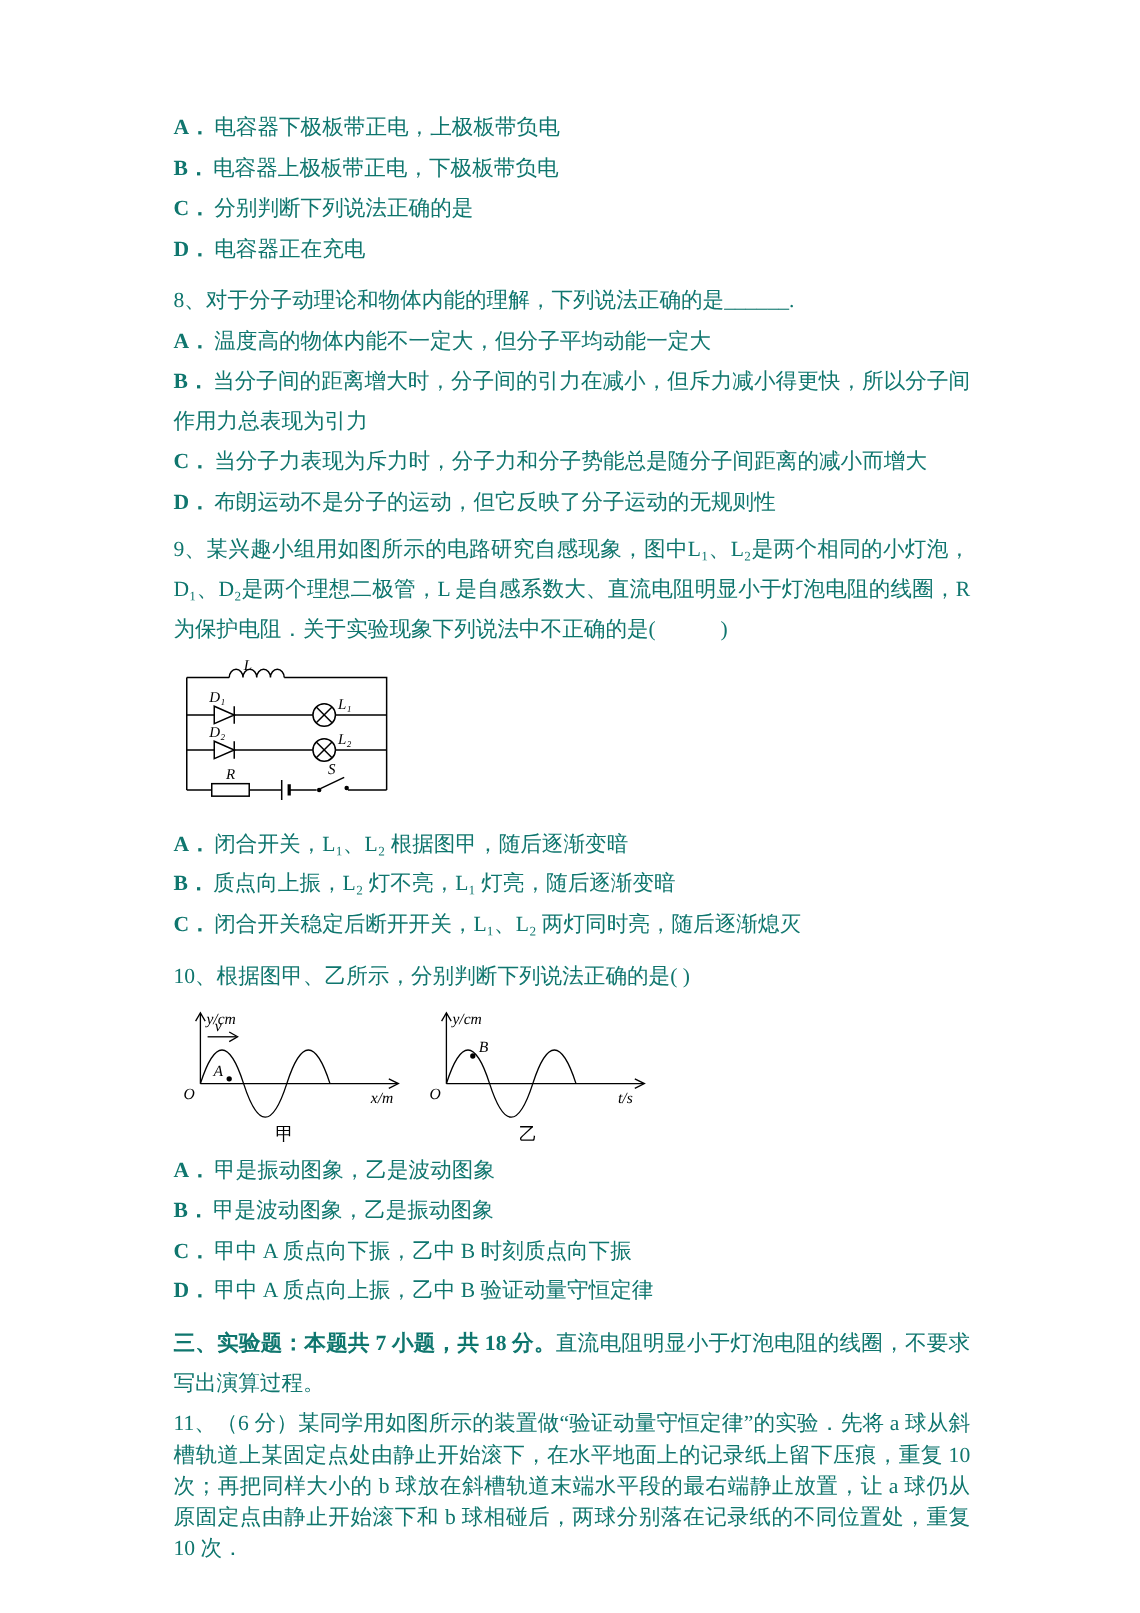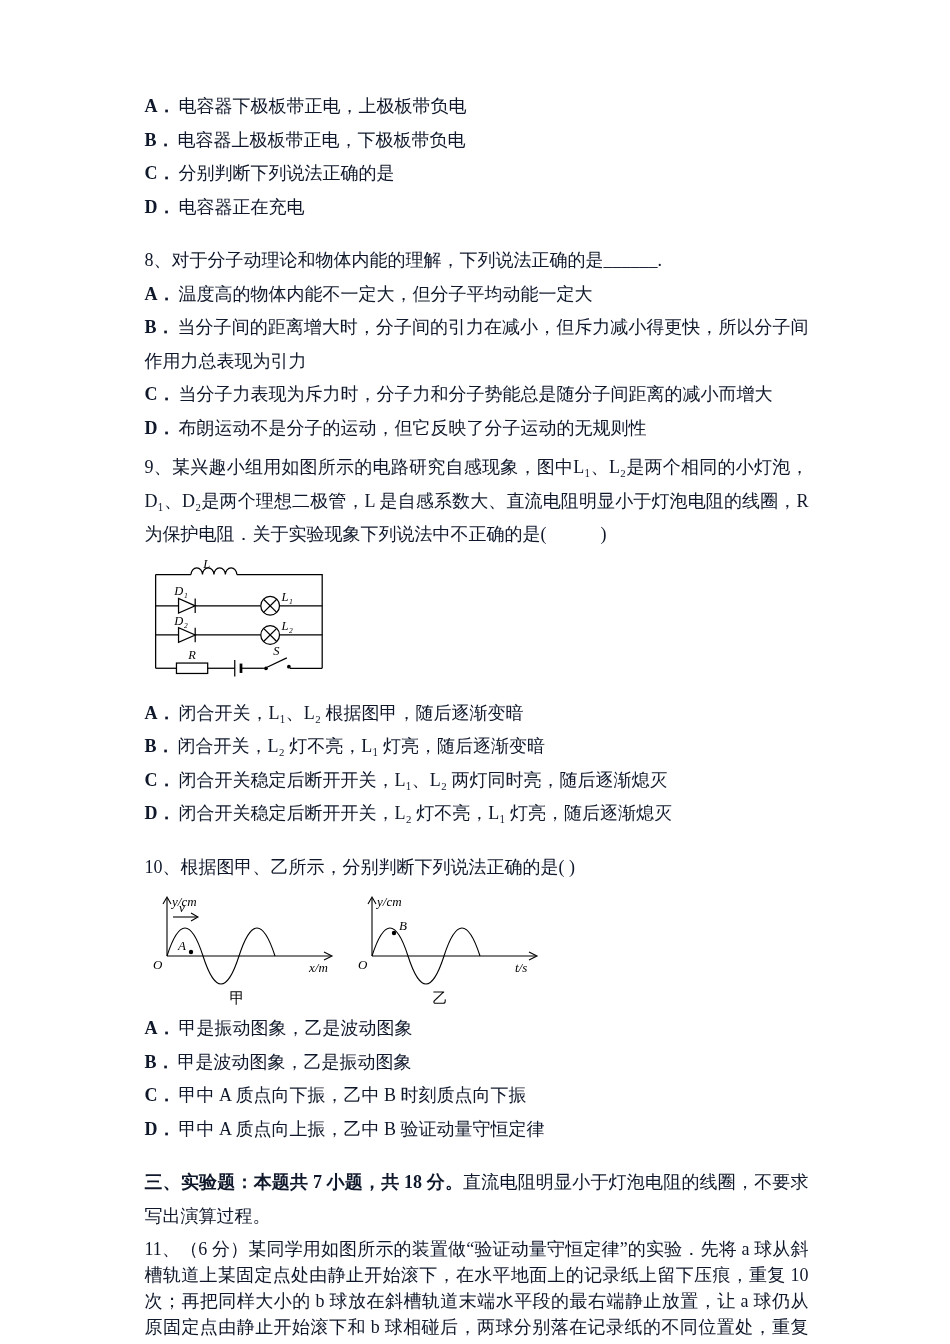--- a/index.html
+++ b/index.html
@@ -1,27 +1,27 @@
 <!DOCTYPE html>
 <html><head>
 <meta charset="utf-8">
 <style>
   * { box-sizing: border-box; }
   html, body { margin: 0; padding: 0; }
   body { background: #ffffff; }
   .page {
-    width: 751px; height: 1344px; background: #ffffff; color: #0f172a;
+    width: 751px; height: 1344px; background: #ffffff; color: #0f766e;
     font-family: "Liberation Serif", "DejaVu Serif", serif;
     overflow: hidden; margin: 0 auto; position: relative;
   }
   .content { padding: 90px 42px 0 45px; }
   p { margin: 0; }
   .line { font-size: 18px; line-height: 33.5px; text-align: justify; }
   .ol { font-weight: bold; margin-right: 3px; }
-  .stem { margin-top: 20px; }
+  .stem { margin-top: 10px; }
   .stem9 { margin-top: 6px; }
   .sec-bold { font-weight: bold; }
   .q11 { line-height: 26px; margin-top: 3px; }
   .fig { margin: 8px 0 10px 2px; }
   .fig-waves { margin: 6px 0 4px 0; }
   svg { display: block; }
   svg text { font-family: "Liberation Serif", "DejaVu Serif", serif; }
 </style>
 </head>
 <body>
@@ -80,23 +80,22 @@
           <text x="26" y="62">D₂</text>
           <text x="129" y="39">L₁</text>
           <text x="129" y="67">L₂</text>
           <text x="43" y="95" text-anchor="middle">R</text>
           <text x="121" y="91">S</text>
         </g>
       </svg>
     </div>
 
     <p class="line"><span class="ol">A．</span><span>闭合开关，L₁、L₂ 根据图甲，随后逐渐变暗</span></p>
-    <p class="line"><span class="ol">B．</span><span>闭合开关，L₂ 灯不亮，L₁ 灯亮，随后逐渐变暗</span></p>
+    <p class="line"><span class="ol">B．</span><span>质点向上振，L₂ 灯不亮，L₁ 灯亮，随后逐渐变暗</span></p>
     <p class="line"><span class="ol">C．</span><span>闭合开关稳定后断开开关，L₁、L₂ 两灯同时亮，随后逐渐熄灭</span></p>
-    <p class="line"><span class="ol">D．</span><span>闭合开关稳定后断开开关，L₂ 灯不亮，L₁ 灯亮，随后逐渐熄灭</span></p>
 
     <p class="line stem">10、根据图甲、乙所示，分别判断下列说法正确的是( )</p>
 
     <div class="fig fig-waves">
       <svg viewBox="0 0 400 118" width="400" height="118">
 
         <g stroke="#000" stroke-width="1.1" fill="none">
           <line x1="22" y1="66" x2="22" y2="8"></line>
           <polyline points="18,14 22,7 26,14"></polyline>
           <line x1="22" y1="66" x2="186" y2="66"></line>

